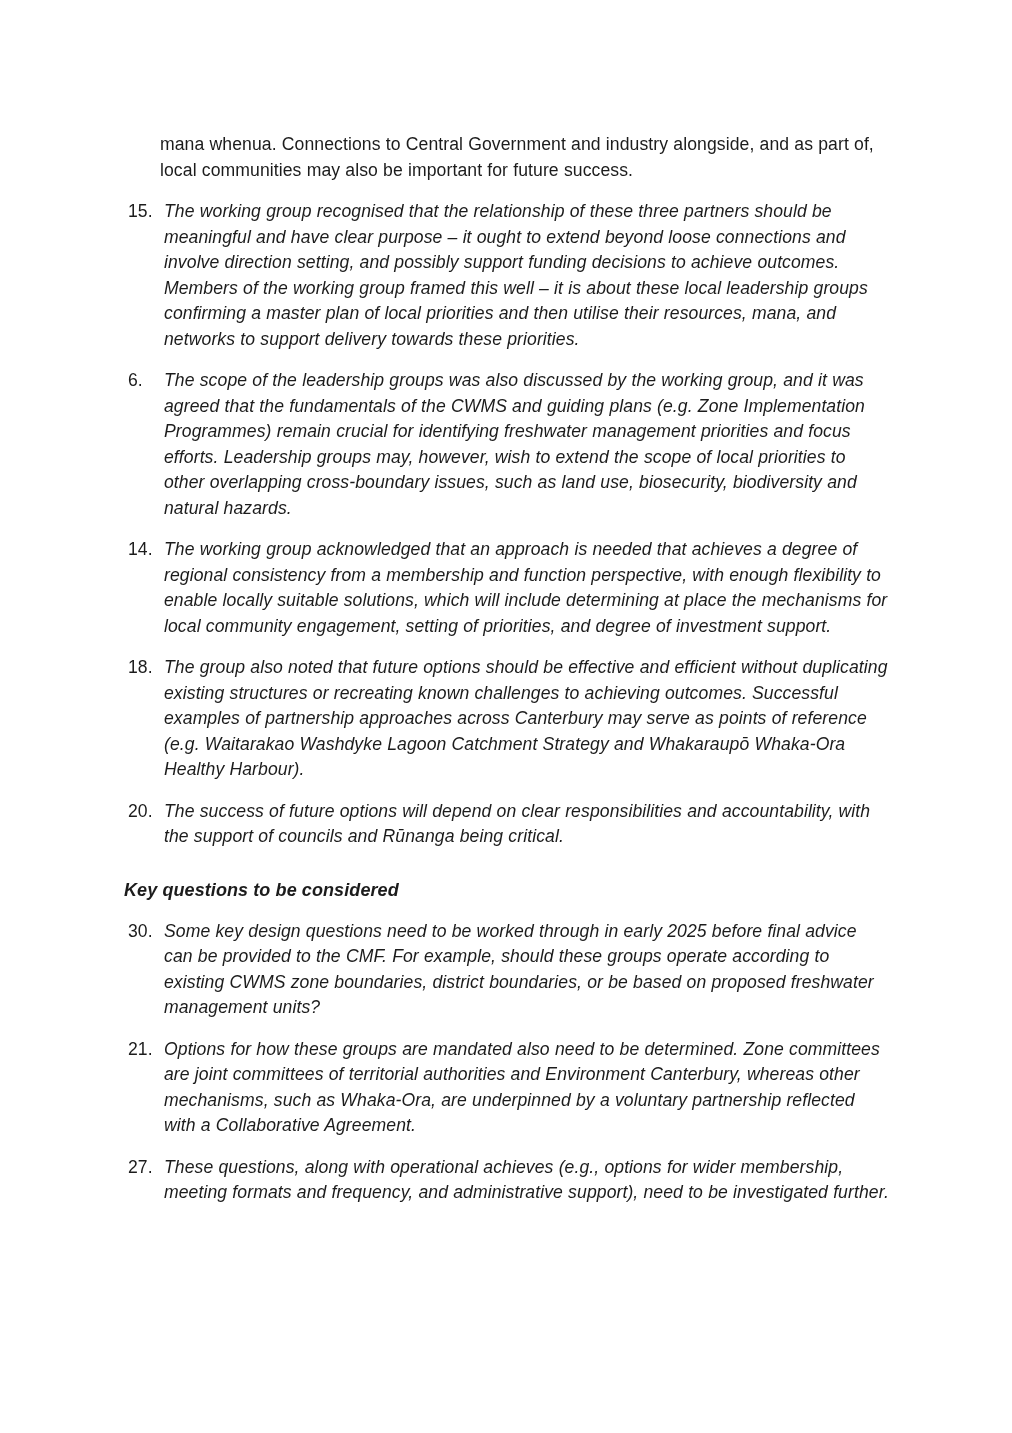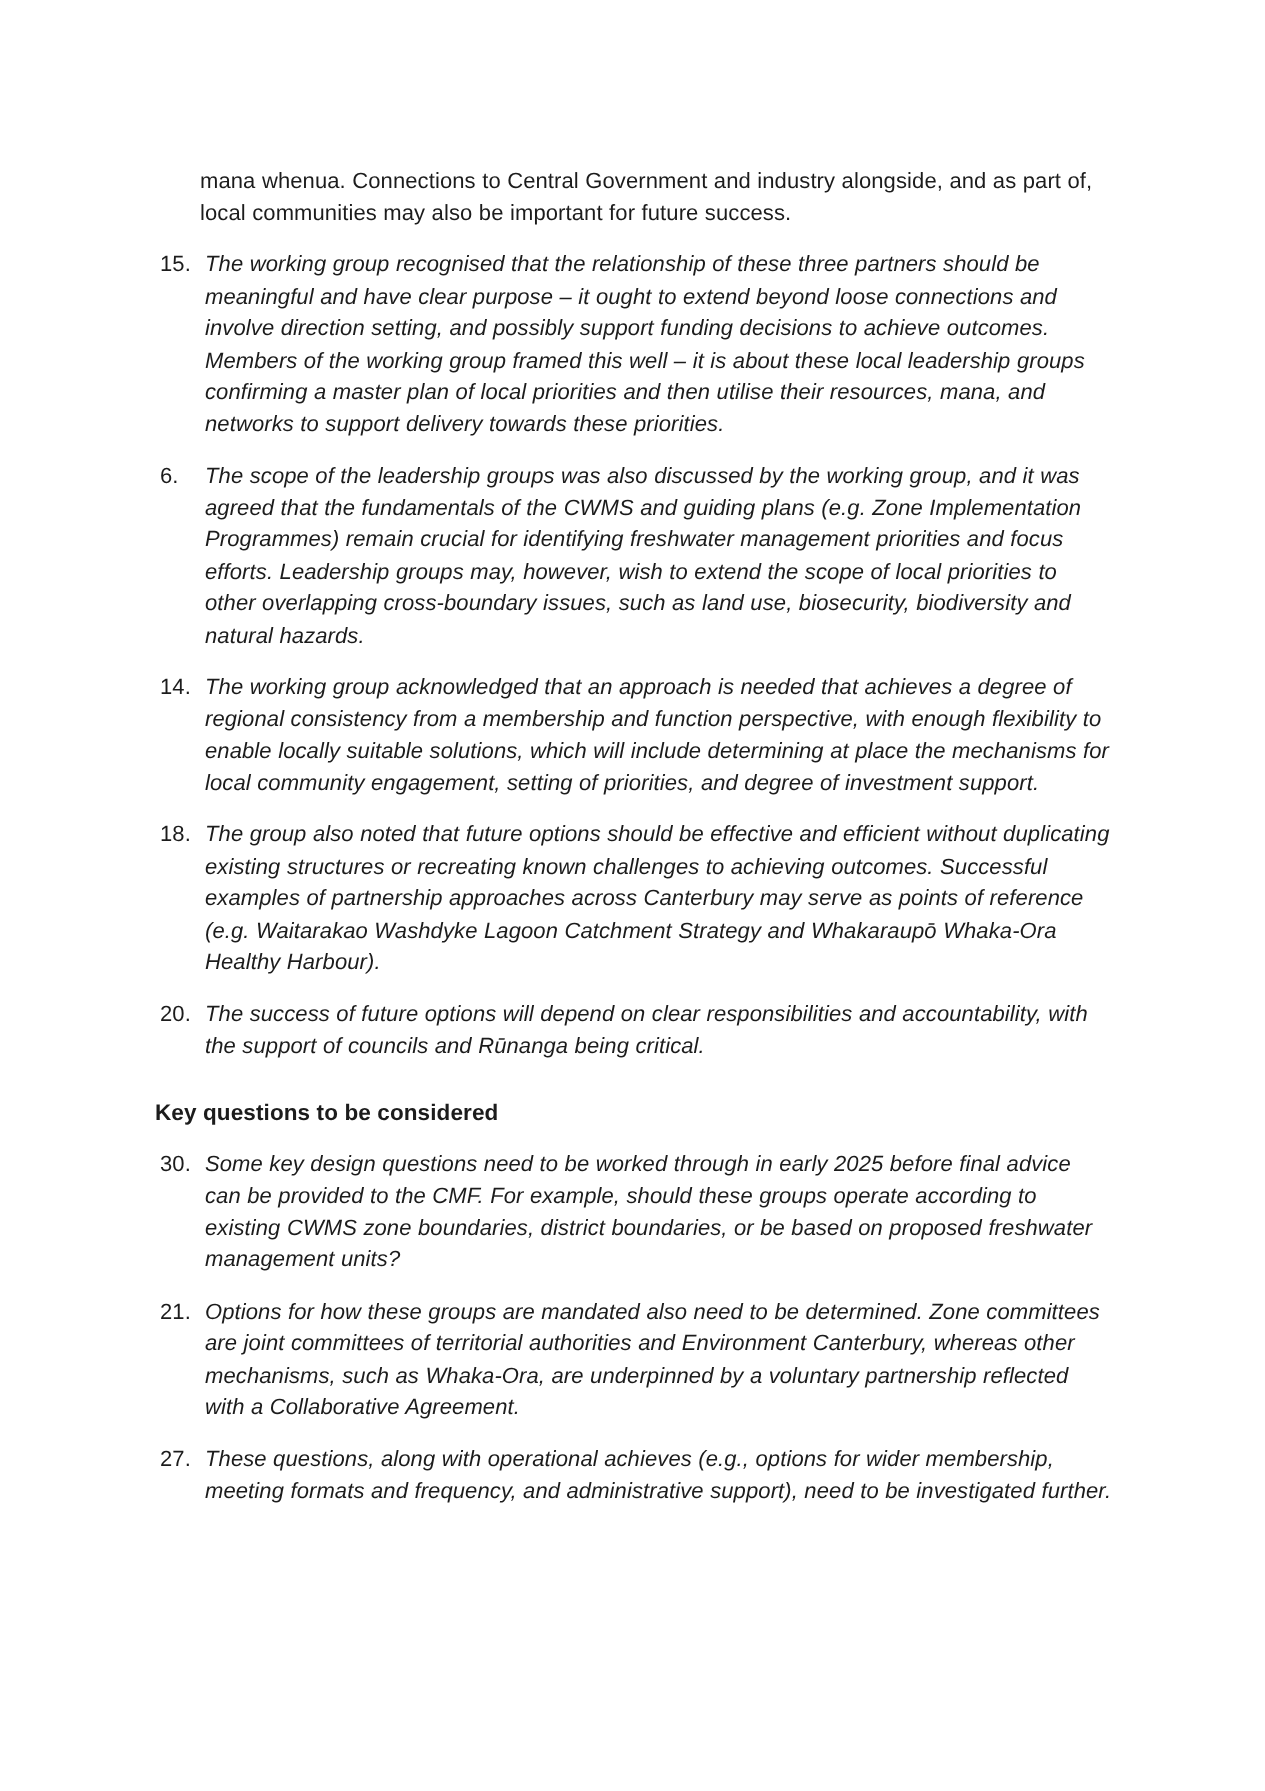--- a/index.html
+++ b/index.html
@@ -60,20 +60,21 @@
     font-style: italic;
   }
 
   .section-heading {
     margin: 28px 0 17px 0;
     padding-left: 0;
     font-size: 18px;
     line-height: 24px;
     font-weight: bold;
     letter-spacing: 0.005em;
+    font-style: italic;
   }
 </style>
 </head>
 <body>
 
 <div class="page">
   <div class="content">
 
     <p class="cont-para">mana whenua. Connections to Central Government and industry alongside, and as part of, local communities may also be important for future success.</p>
 

